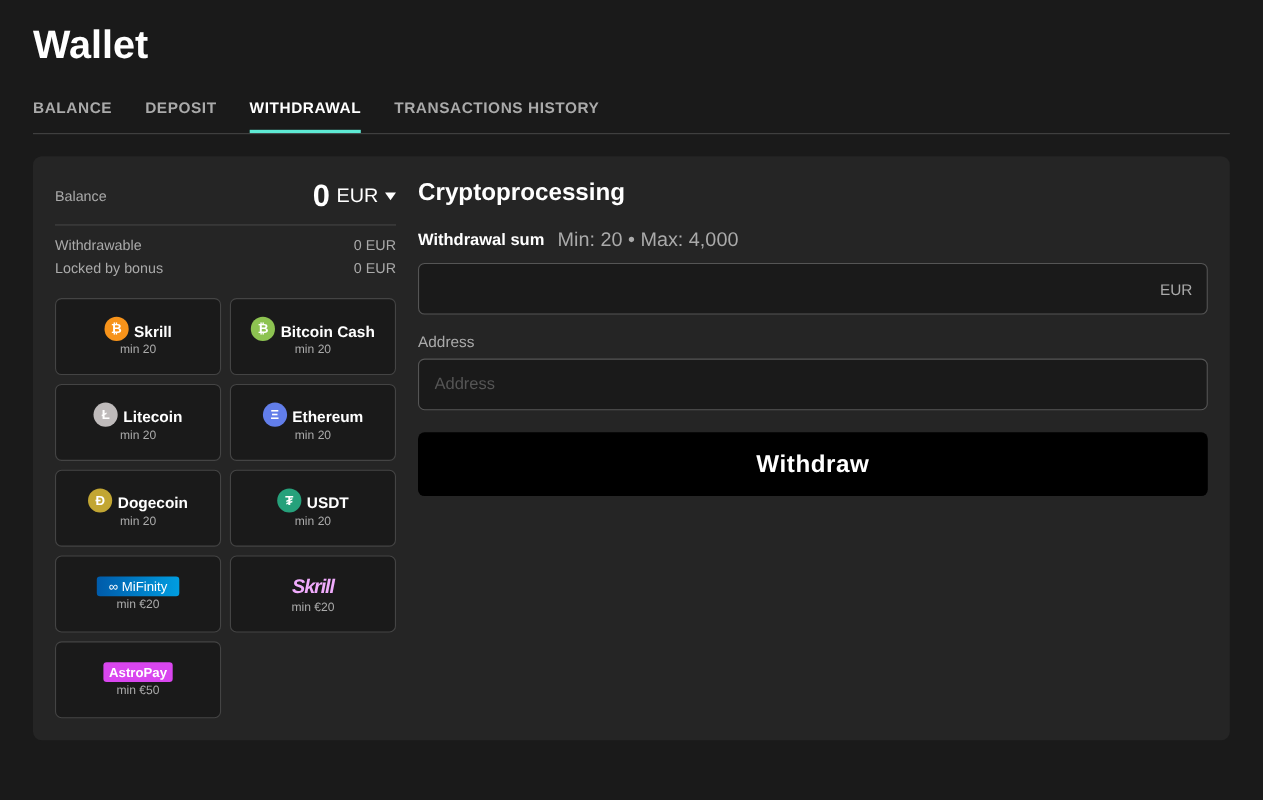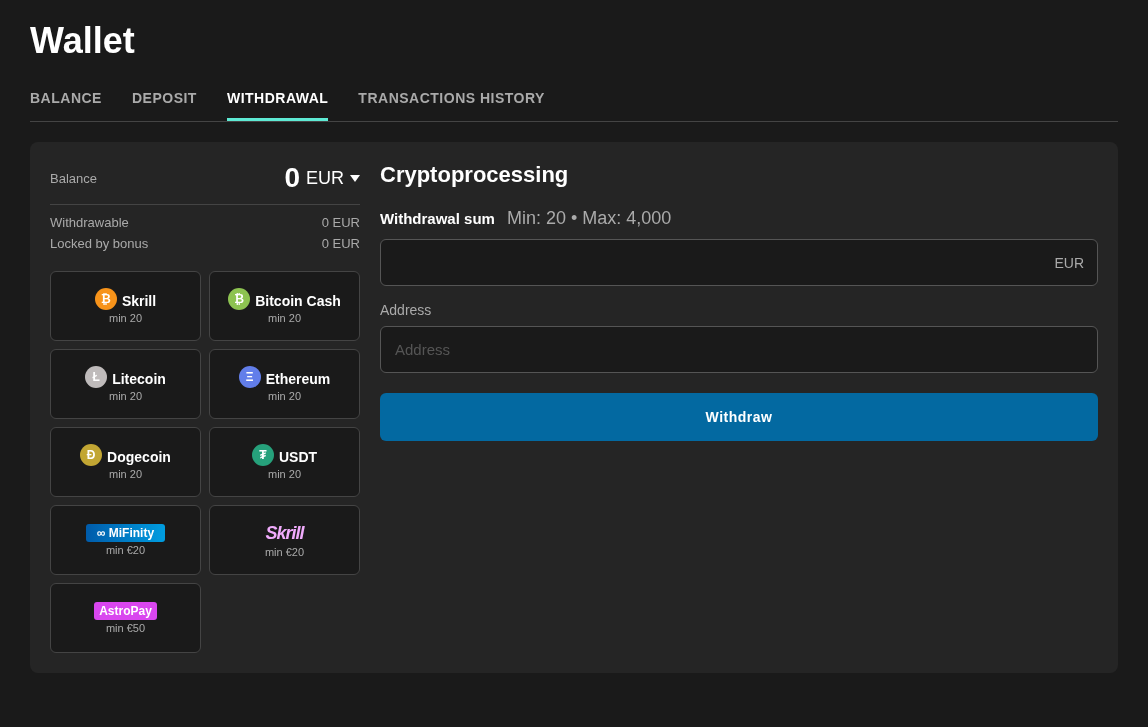--- a/index.html
+++ b/index.html
@@ -148,21 +148,21 @@
     .btc-icon { background: #f7931a; color: #fff; }
     .bch-icon { background: #8dc351; color: #fff; }
     .ltc-icon { background: #bfbbbb; color: #fff; }
     .eth-icon { background: #627eea; color: #fff; }
     .doge-icon { background: #c2a633; color: #fff; }
     .usdt-icon { background: #26a17b; color: #fff; }
 
     
     .mifinity-logo {
       font-size: 12px;
-      font-weight: bold;
+      font-weight: normal;
       color: #fff;
       background: linear-gradient(90deg, #005baa, #009de0);
       padding: 2px 11px;
       border-radius: 3px;
     }
     
     .skrill-logo {
       font-size: 18px;
       font-weight: bold;
       font-style: italic;
@@ -238,26 +238,26 @@
       color: #aaa;
       font-size: 15px;
       outline: none;
       margin-bottom: 20px;
     }
     .address-input::placeholder {
       color: #555;
     }
     .withdraw-btn {
       width: 100%;
-      background: #0369a1;
+      background: #000000;
       color: #fff;
       border: none;
       border-radius: 6px;
       padding: 16px;
-      font-size: 14px;
+      font-size: 22px;
       font-weight: bold;
       cursor: pointer;
       letter-spacing: 0.5px;
     }
   </style>
 </head>
 <body>
 
 <div class="page-wrapper">
   <div class="page-title">Wallet</div>

